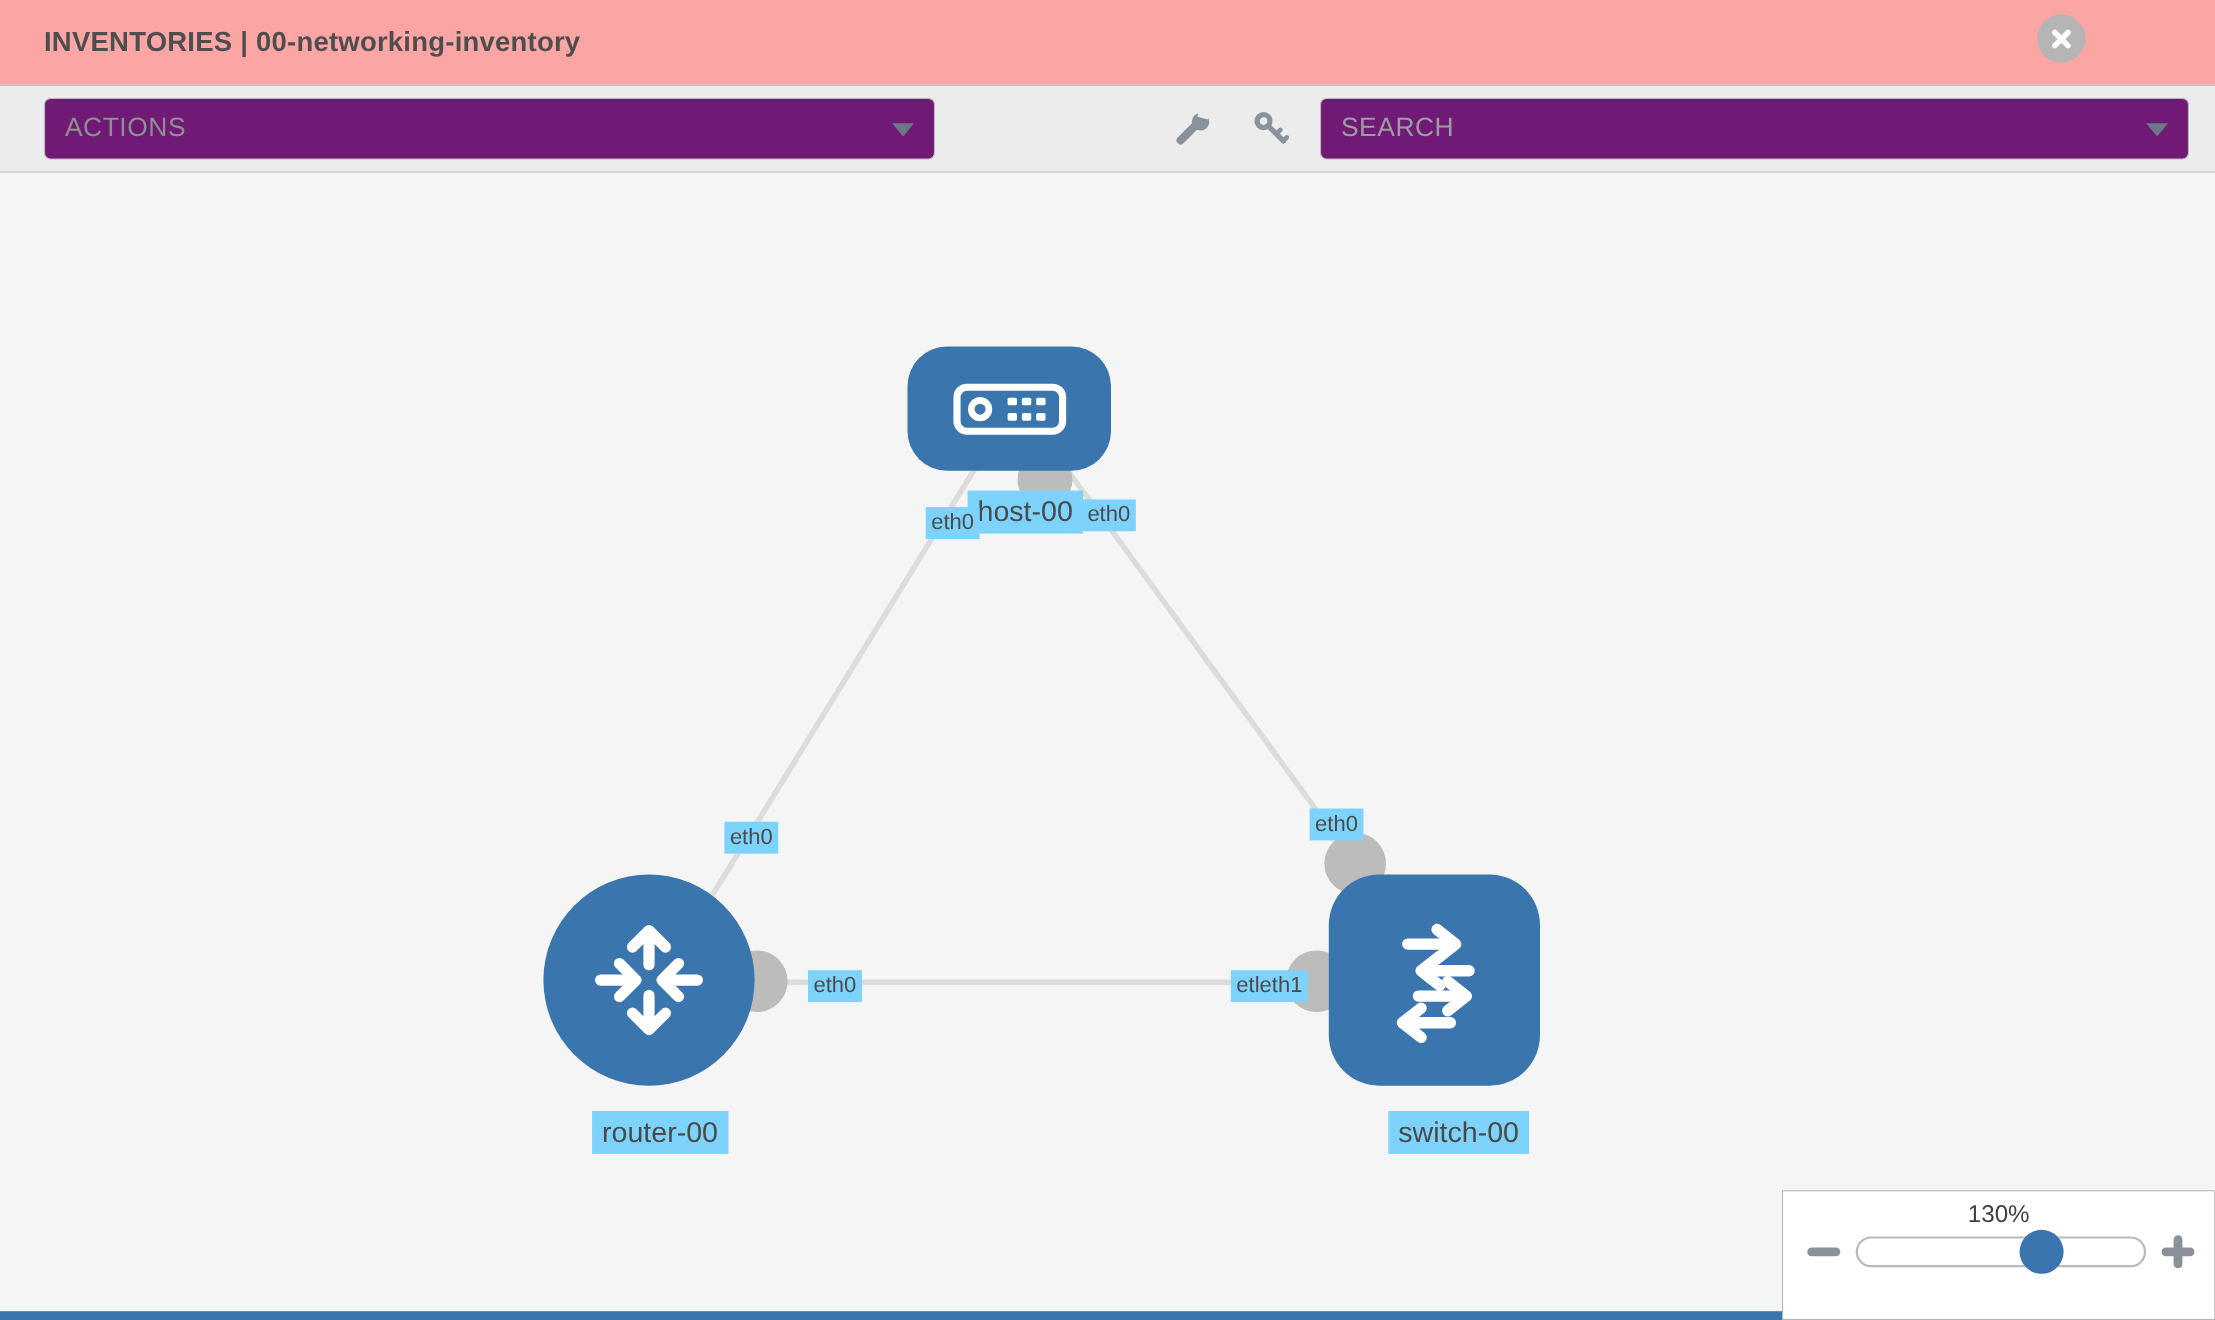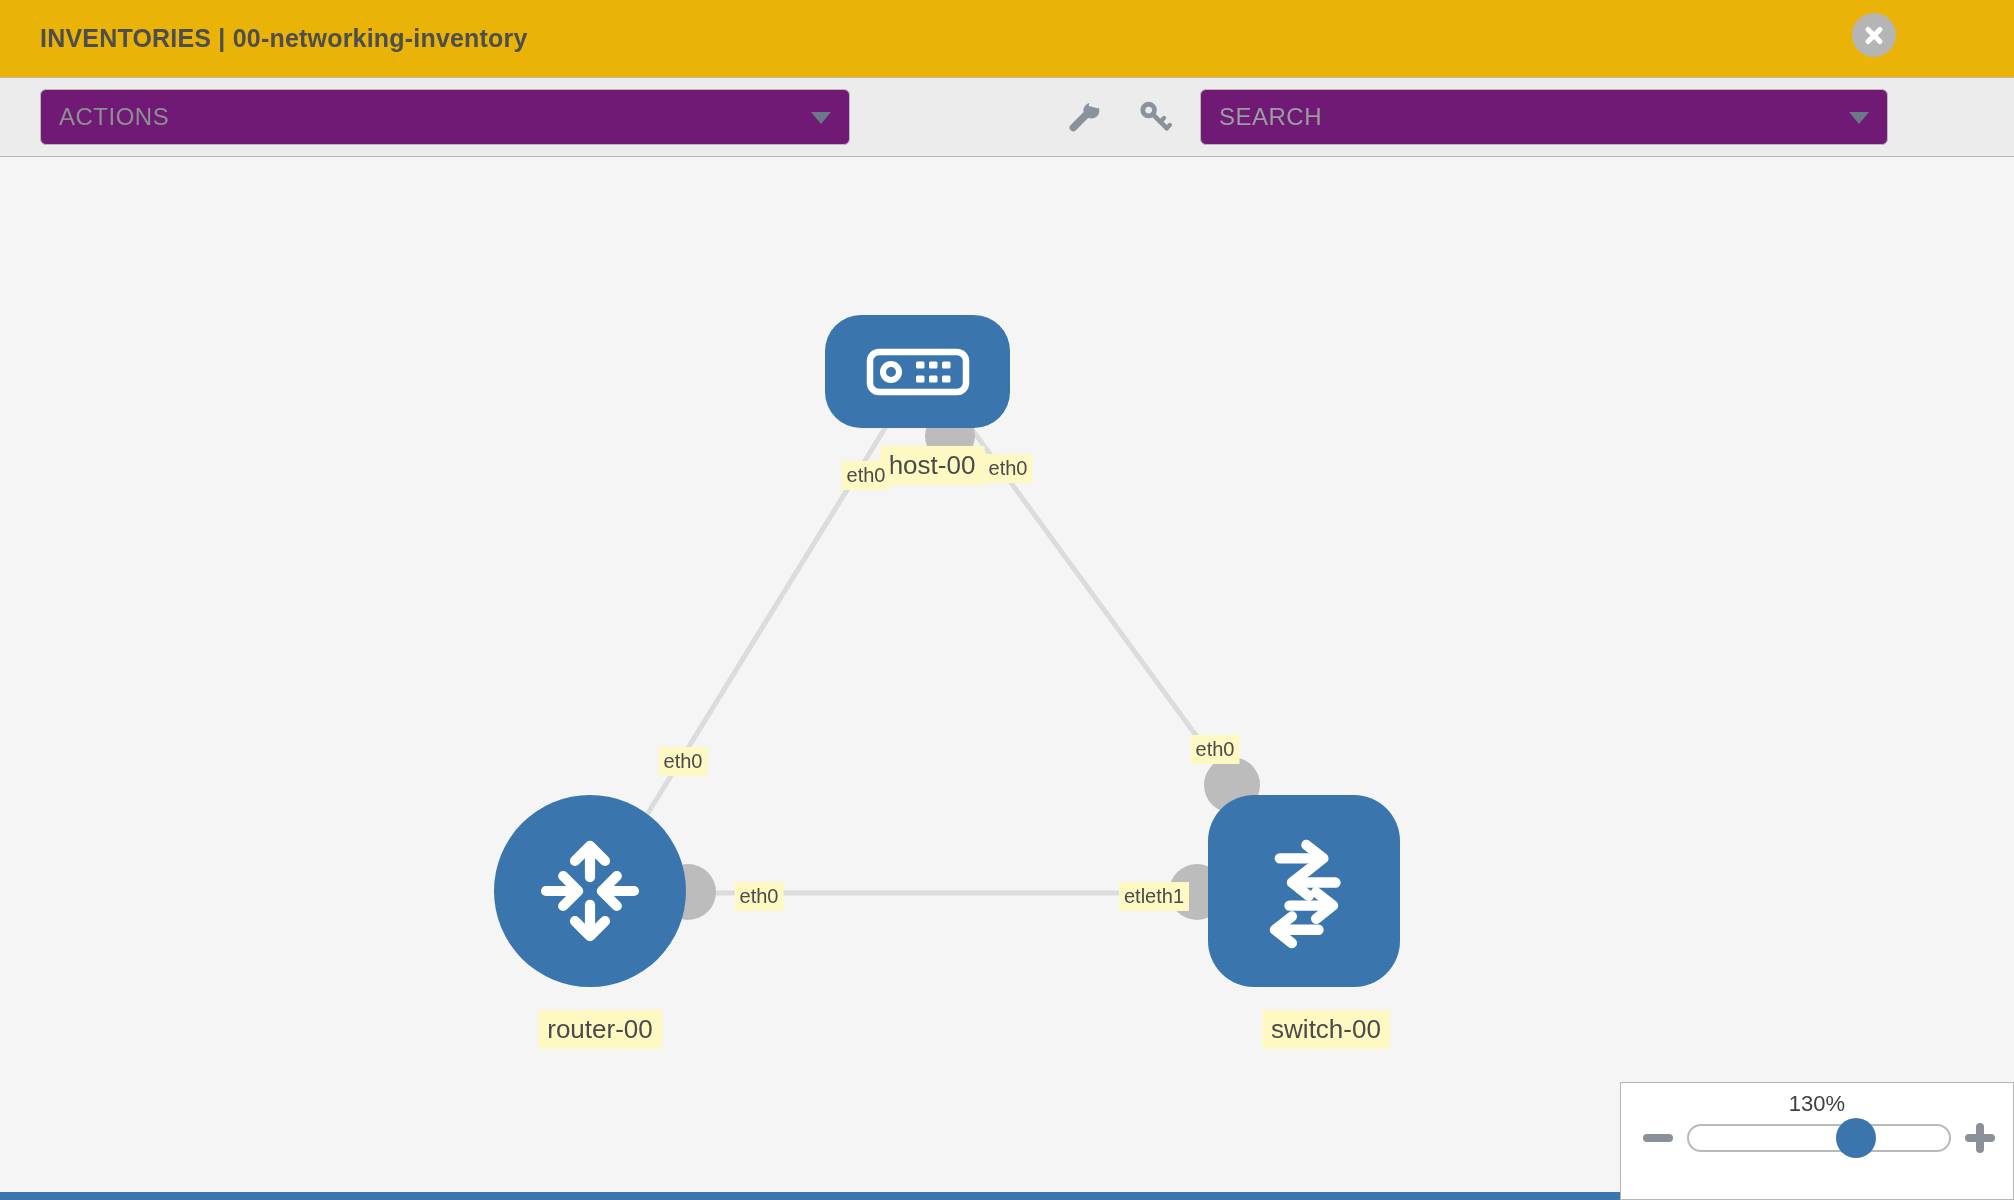--- a/index.html
+++ b/index.html
@@ -2,21 +2,21 @@
 <html><head>
 <meta charset="utf-8">
 <style>
   html,body{margin:0;padding:0;background:#ffffff;}
   #app{
     position:relative;width:2014px;height:1200px;overflow:hidden;
     font-family:"Liberation Sans",sans-serif;background:#f5f5f6;
   }
   
   .header{
-    position:absolute;left:0;top:0;width:2014px;height:77px;background:#eab308;
+    position:absolute;left:0;top:0;width:2014px;height:77px;background:#fca5a5;
     display:flex;align-items:center;
   }
   .header-title{
     margin-left:40px;font-size:25px;font-weight:bold;color:#4e4e4e;letter-spacing:.2px;
   }
   .close-btn{
     position:absolute;right:118px;top:13px;width:44px;height:44px;border-radius:50%;
     background:#b5b5b5;cursor:pointer;
   }
   .close-btn .bar{position:absolute;left:11px;top:19.5px;width:22px;height:5px;background:#fff;border-radius:3px;}
@@ -32,35 +32,35 @@
     border-radius:6px;box-sizing:border-box;display:flex;align-items:center;cursor:pointer;
   }
   .select-box .sel-label{font-size:24px;color:#8d8f92;margin-left:18px;letter-spacing:.5px;}
   .select-box.search .sel-label{color:#9b9da0;}
   .caret{
     position:absolute;right:18px;top:22px;width:0;height:0;
     border-left:10px solid transparent;border-right:10px solid transparent;
     border-top:12px solid #6b7889;
   }
   .actions-box{left:40px;width:810px;}
-  .search-box{left:1200px;width:688px;}
+  .search-box{left:1200px;width:790px;}
   .tool-btn{position:absolute;top:12px;width:54px;height:54px;display:flex;align-items:center;justify-content:center;cursor:pointer;}
   .tool-btn.wrench{left:1058px;}
   .tool-btn.key{left:1128px;}
   
   .canvas{position:absolute;left:0;top:157px;width:2014px;height:1043px;background:#f5f5f6;}
   .wires{position:absolute;left:0;top:0;}
   .node{
     position:absolute;background:#3a76ad;display:flex;align-items:center;justify-content:center;cursor:pointer;
   }
   .node.host{left:825px;top:158px;width:185px;height:113px;border-radius:36px;}
   .node.router{left:494px;top:638px;width:192px;height:192px;border-radius:50%;}
   .node.switch{left:1208px;top:638px;width:192px;height:192px;border-radius:46px;}
   .chip{
-    position:absolute;transform:translateX(-50%);background:#fef9c3;color:#4a4a4a;
+    position:absolute;transform:translateX(-50%);background:#7dd3fc;color:#4a4a4a;
     white-space:nowrap;line-height:1.25;
   }
   .chip.nodename{font-size:26px;padding:3px 9px;text-align:center;}
   .chip.iface{font-size:20px;padding:2px 5px;}
   
   .zoom-panel{
     position:absolute;left:1620px;top:1082px;width:394px;height:118px;background:#ffffff;
     border:1px solid #b6b6b6;box-sizing:border-box;z-index:5;
   }
   .zoom-value{margin-top:8px;text-align:center;font-size:22px;color:#404040;}

